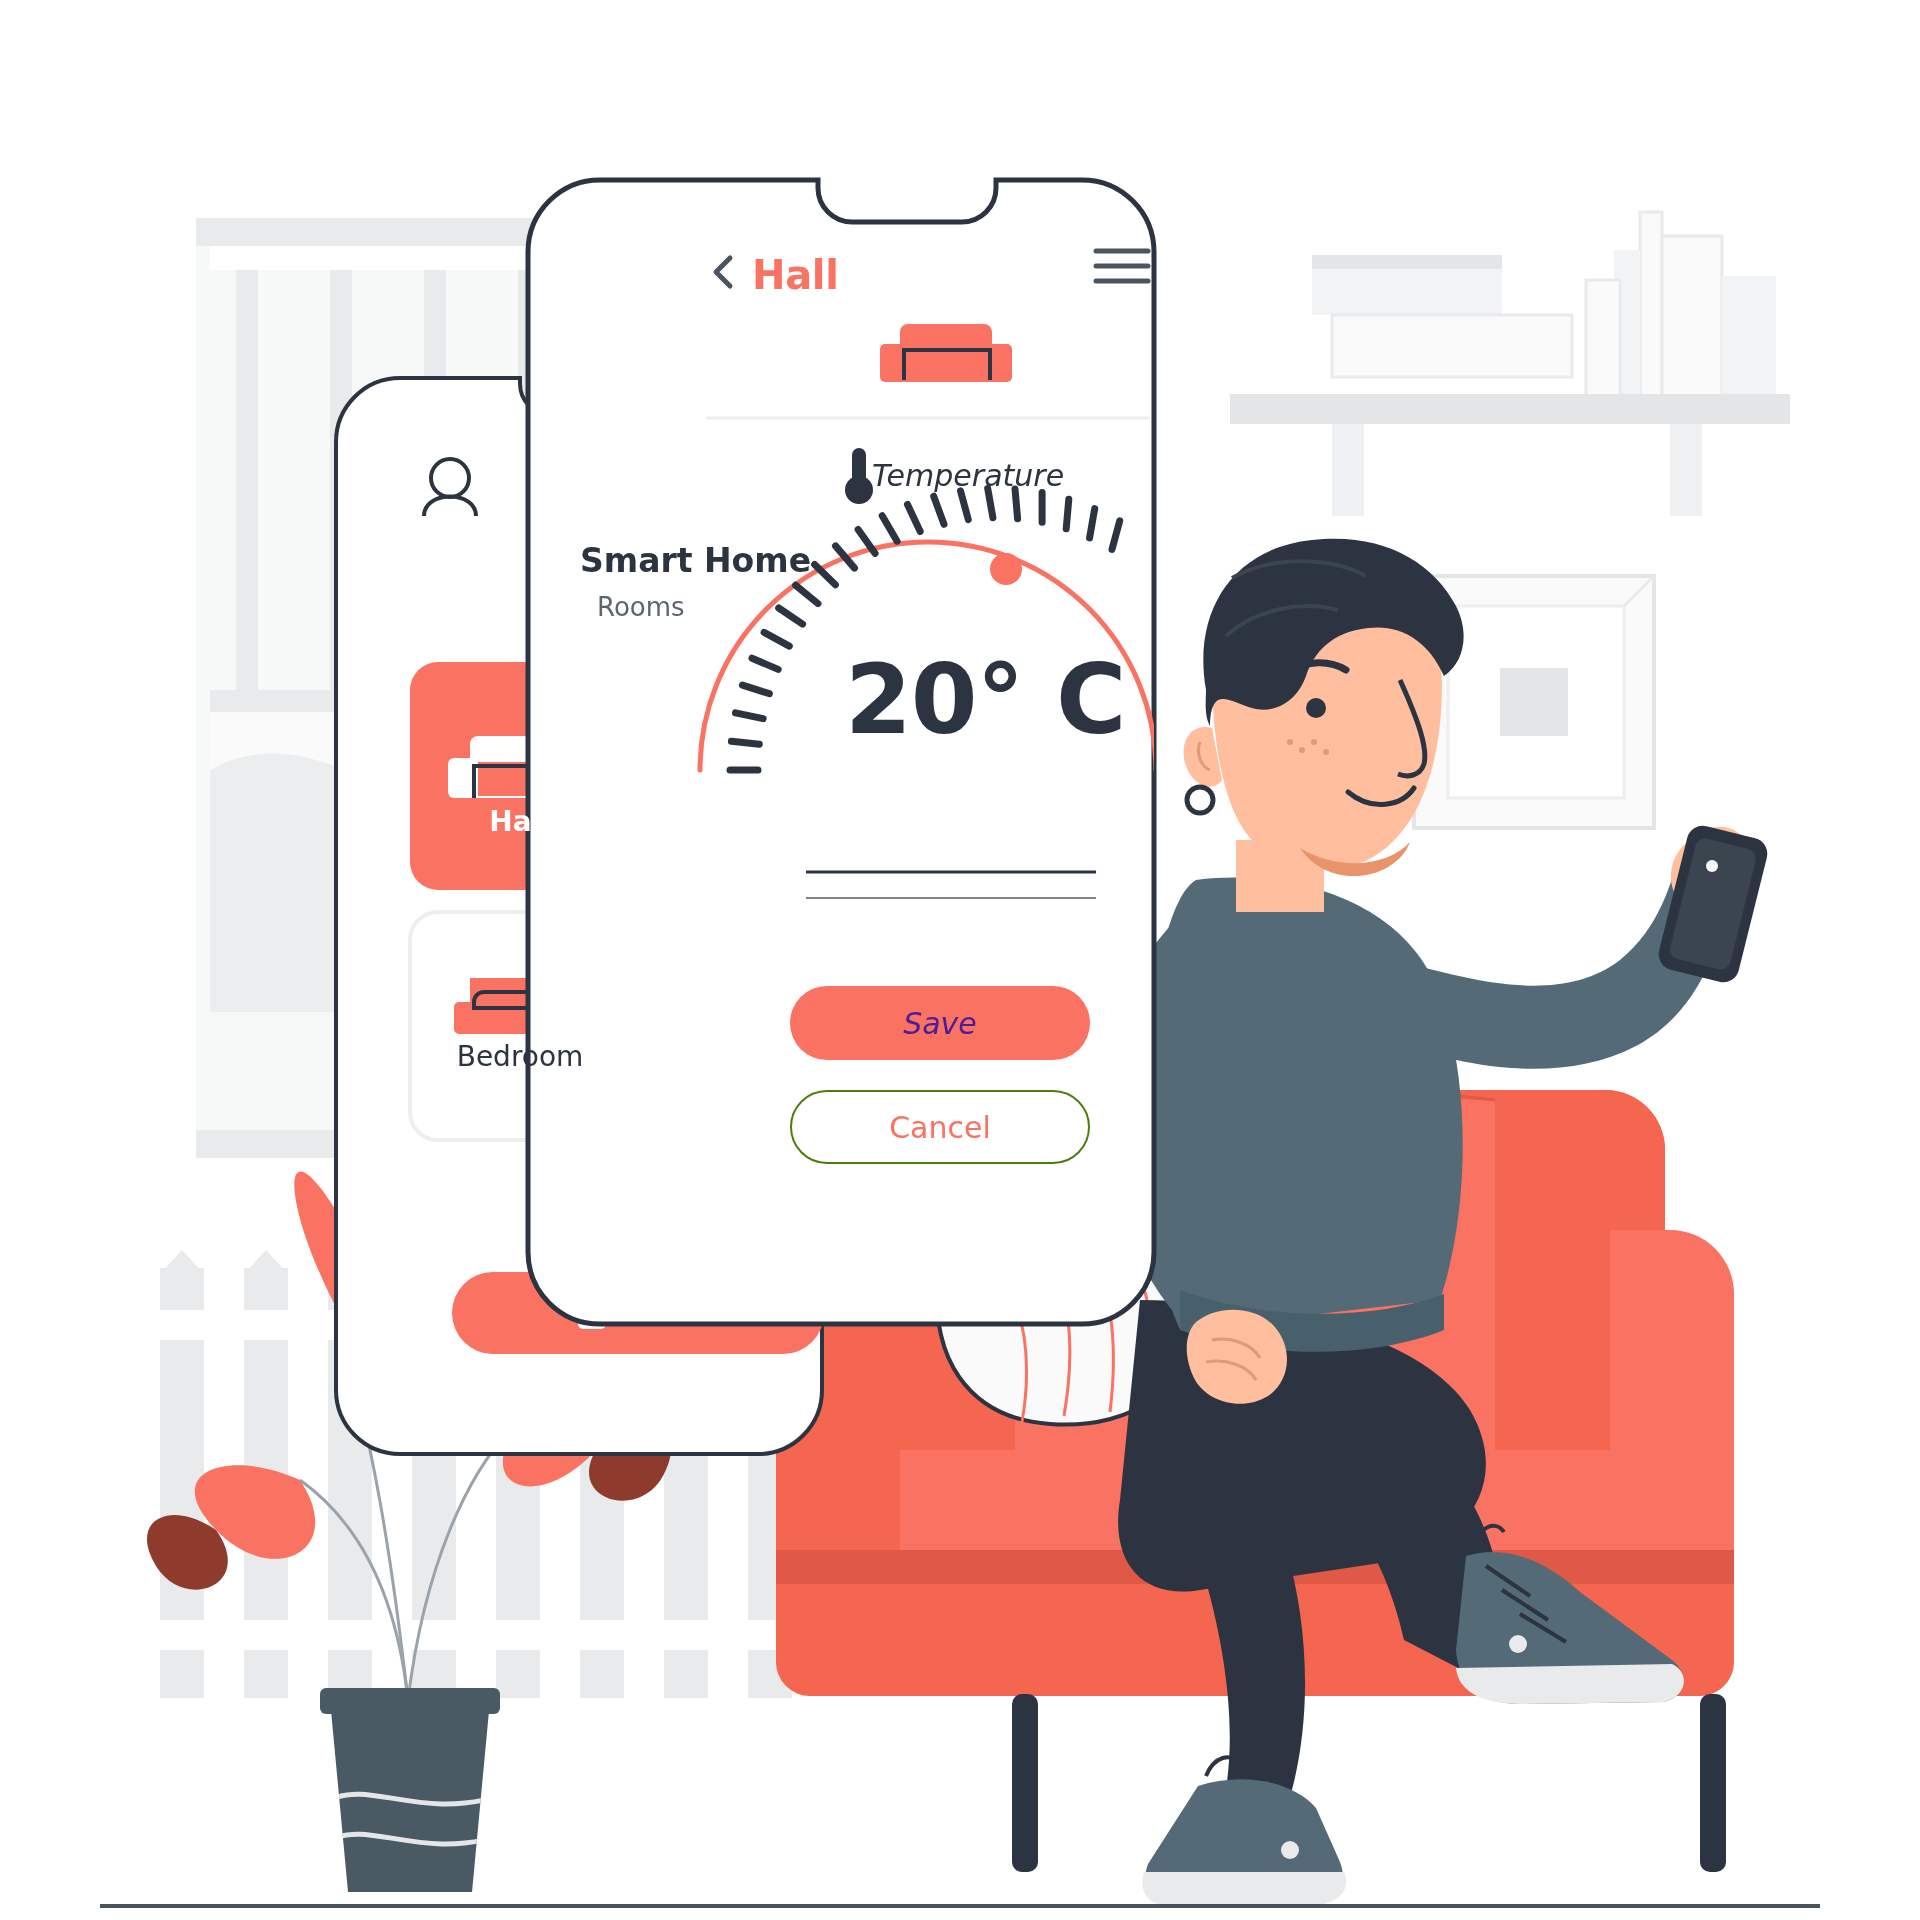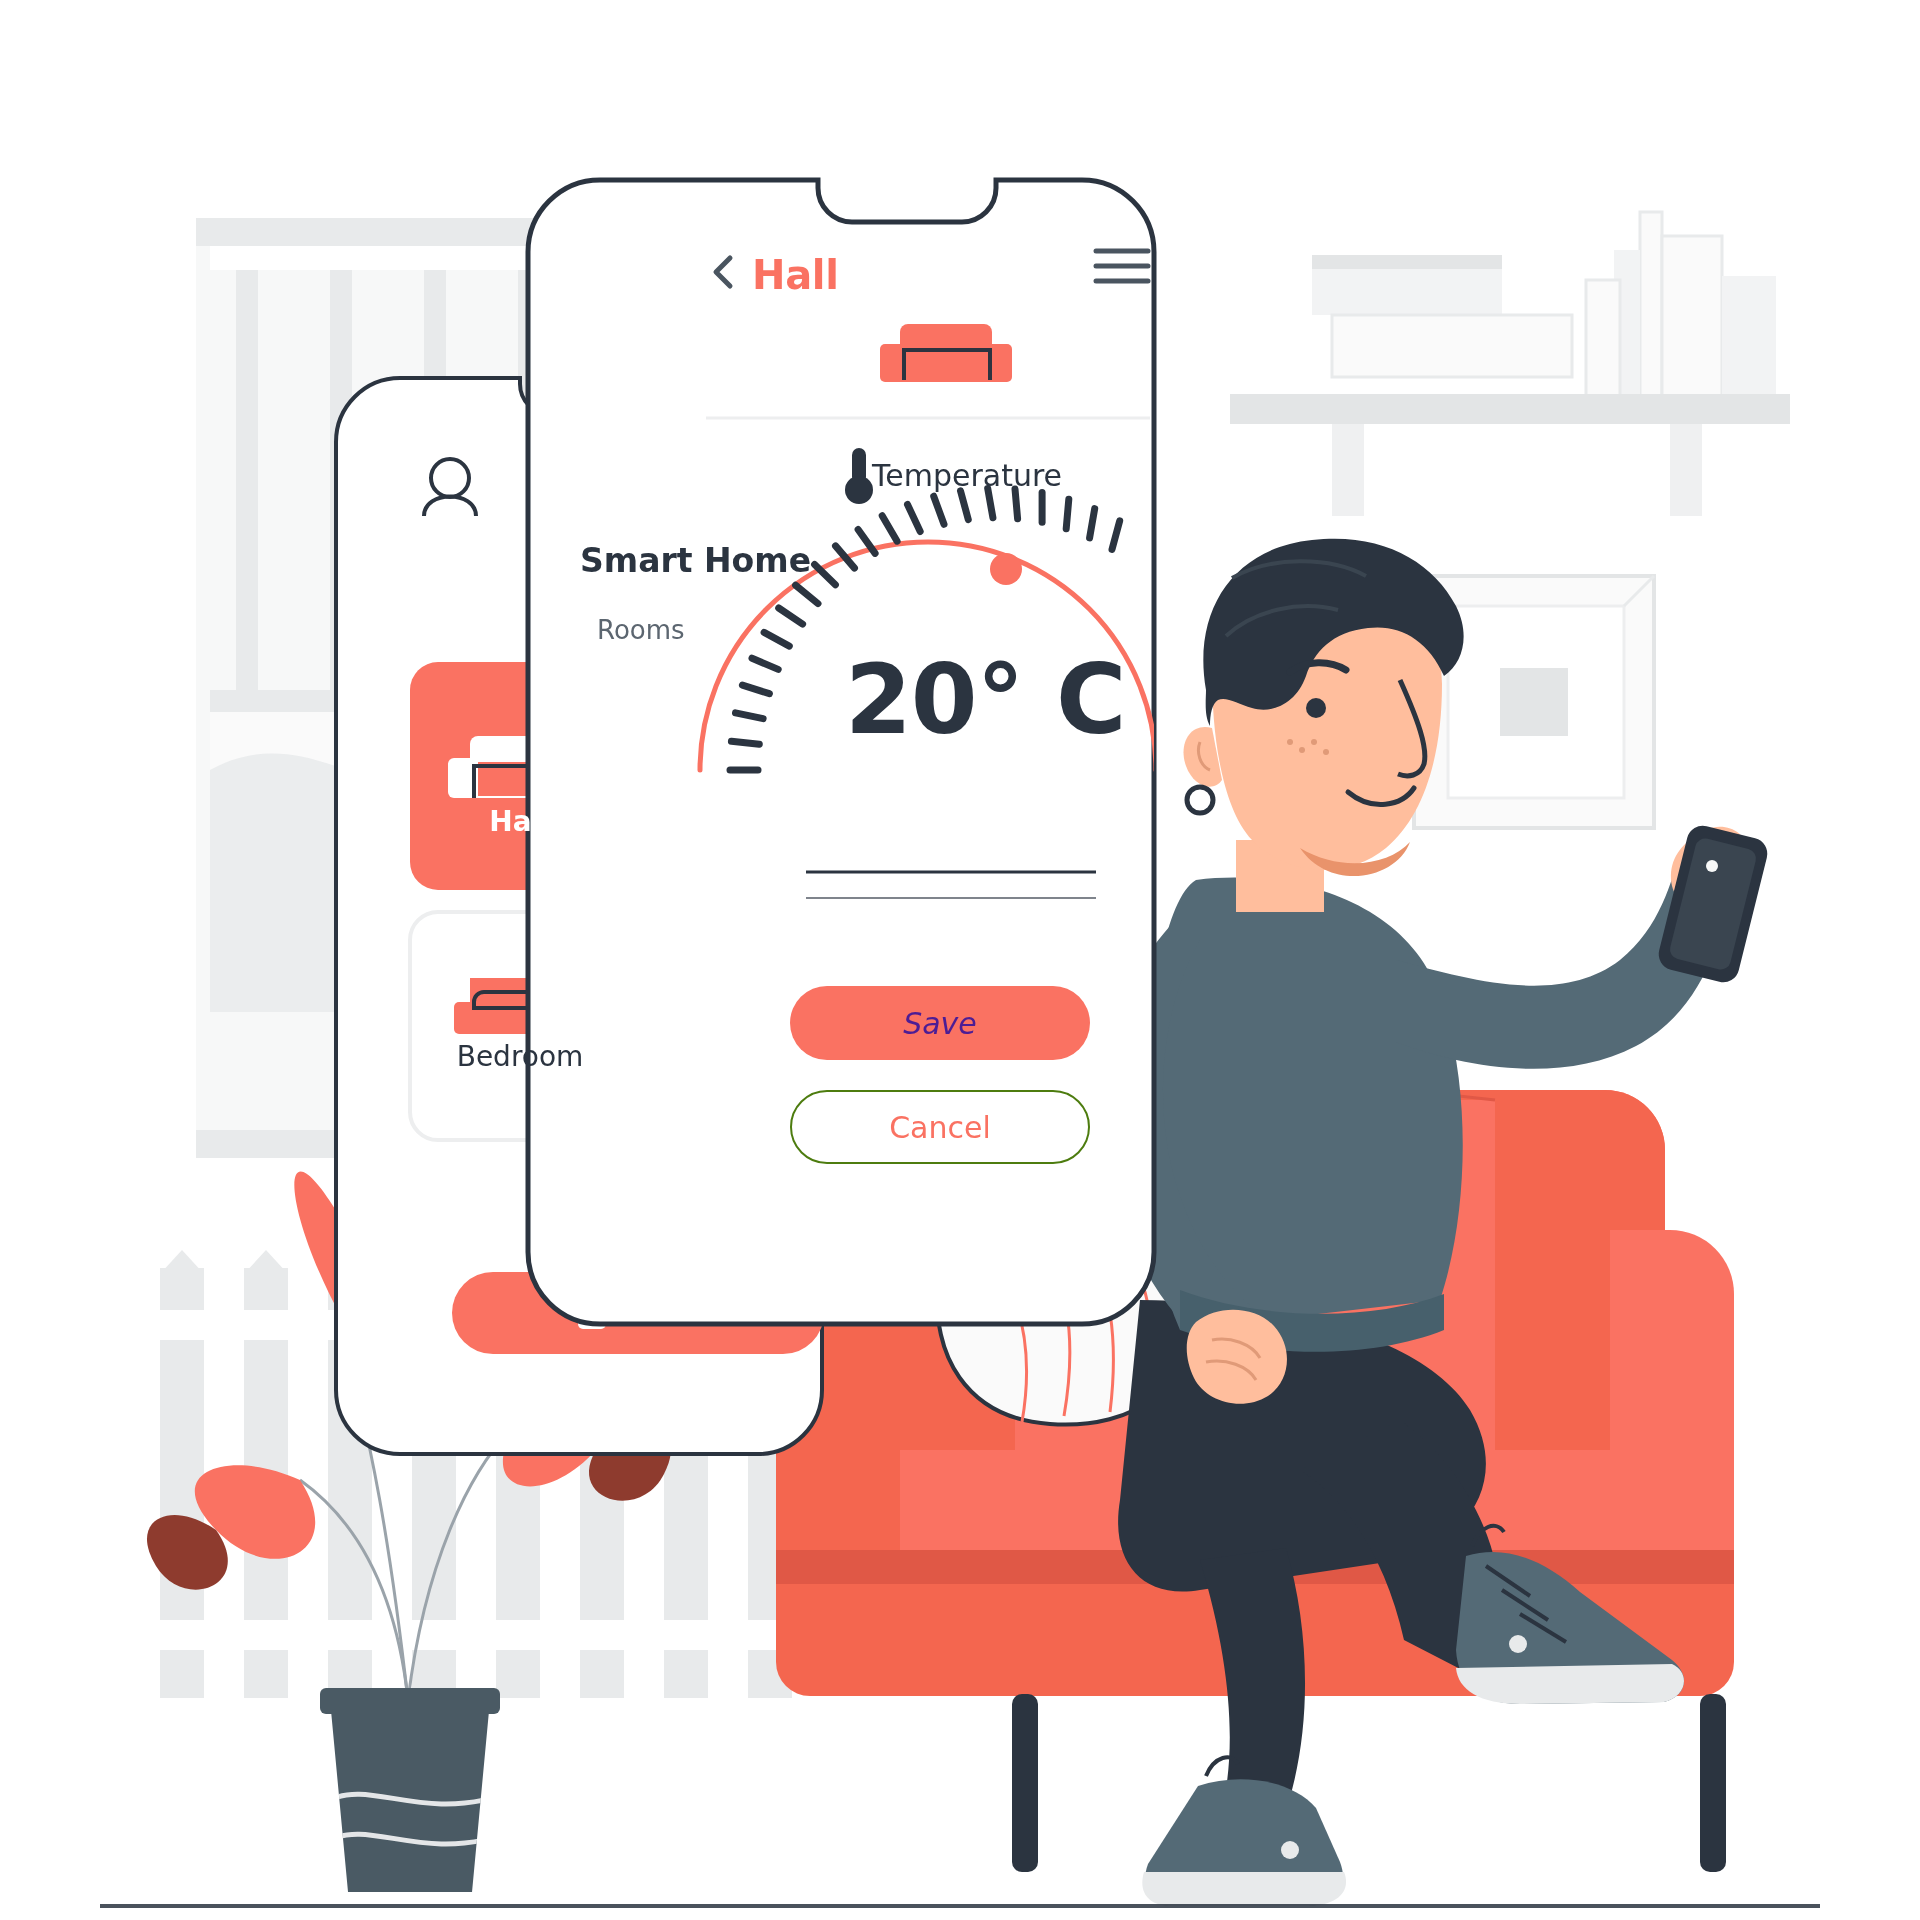--- a/index.html
+++ b/index.html
@@ -6,34 +6,34 @@
   body{width:1920px;height:1920px;position:relative;overflow:hidden;
        font-family:"DejaVu Sans","Liberation Sans",sans-serif;}
   .stage{position:absolute;inset:0;background:#ffffff;}
   svg.scene{position:absolute;left:0;top:0;width:1920px;height:1920px;display:block;}
 
   
   .txt{position:absolute;white-space:nowrap;}
 
   
   #hall-title{left:752px;top:252px;font-size:40px;font-weight:bold;color:#FA7262;letter-spacing:-0.3px;}
-  #temp-label{left:872px;top:458px;font-size:30px;color:#2B3440;font-weight:400;}
+  #temp-label{left:872px;top:458px;font-size:30px;color:#2B3440;font-weight:400;font-style:italic;}
   #temp-value{left:845px;top:700px;font-size:96px;font-weight:bold;color:#2B3440;letter-spacing:-1px;
               transform:translateY(-50%);}
   #save-label{left:0;top:0;width:324px;text-align:center;font-size:30px;color:#4c1d95;font-style:italic;}
   #cancel-label{left:0;top:0;width:300px;text-align:center;font-size:30px;color:#FA7262;}
 
   .btnwrap{position:absolute;display:flex;align-items:center;justify-content:center;}
   #save-button{left:790px;top:986px;width:300px;height:74px;background:#FA7262;border-radius:37px;}
   #cancel-button{left:790px;top:1090px;width:300px;height:74px;background:#ffffff;
                  border:2px solid #4d7c0f;border-radius:37px;box-sizing:border-box;}
 
   
   #smarthome-title{left:553px;top:541px;font-size:33px;font-weight:bold;color:#2B3440;margin-left:27px;}
-  #rooms-label{left:597px;top:592px;font-size:26px;color:#5C6670;margin-top:23px;}
+  #rooms-label{left:597px;top:592px;font-size:26px;color:#5C6670;}
   #hall-card-label{left:410px;top:805px;width:220px;text-align:center;font-size:28px;font-weight:bold;color:#ffffff;}
   #bedroom-card-label{left:410px;top:1040px;width:220px;text-align:center;font-size:28px;font-weight:normal;color:#2B3440;}
   #block-label{left:608px;top:1288px;font-size:34px;color:#ffffff;}
 </style>
 </head>
 <body>
 
 <div class="stage">
 
 <svg class="scene" viewBox="0 0 1920 1920" xmlns="http://www.w3.org/2000/svg">

